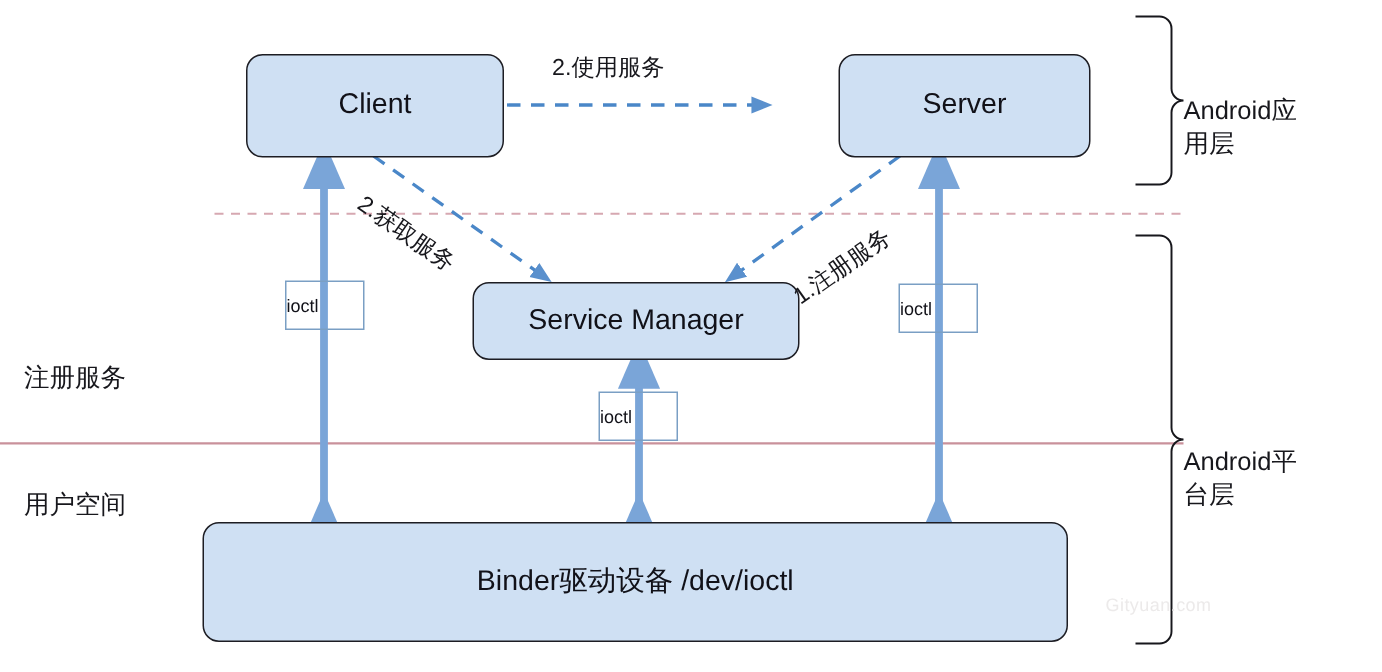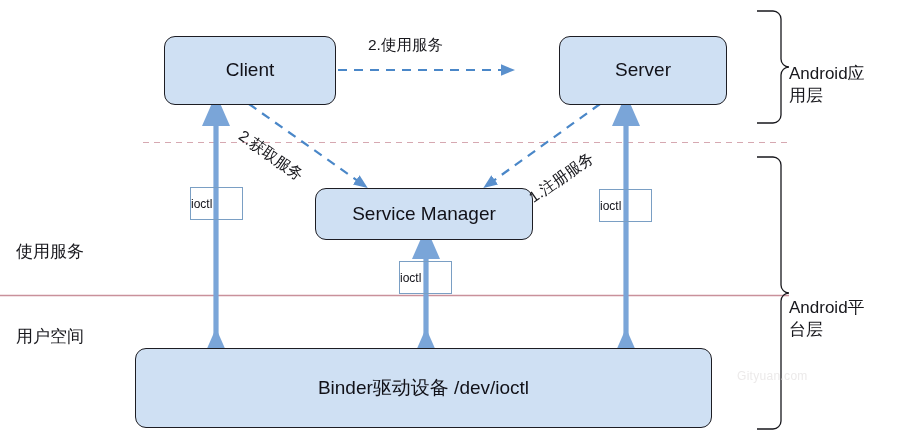--- a/index.html
+++ b/index.html
@@ -154,34 +154,34 @@
 
   <div class="edge-label rot-label" style="left:246px; top:126px; transform: rotate(35deg);">
     <span>2.获取服务</span>
   </div>
 
   <div class="edge-label rot-label" style="left:525px; top:191px; transform: rotate(-35deg);">
     <span>1.注册服务</span>
   </div>
 
   <div class="space-label" style="left:16px; top:240px;">
-    <span>使用服务</span>
+    <span>注册服务</span>
   </div>
 
   <div class="space-label" style="left:16px; top:325px;">
     <span>用户空间</span>
   </div>
 
   <div class="side-note" style="left:789px; top:41px;">
     <span>Android应
 用层</span>
   </div>
 
   <div class="side-note" style="left:789px; top:275px;">
     <span>Android平
 台层</span>
   </div>
 
-  <div class="watermark" style="left:737px; top:369px;text-align:right;">
+  <div class="watermark" style="left:737px; top:396px;text-align:right;">
     <span>Gityuan.com</span>
   </div>
 
 </div>
 
 </body></html>

